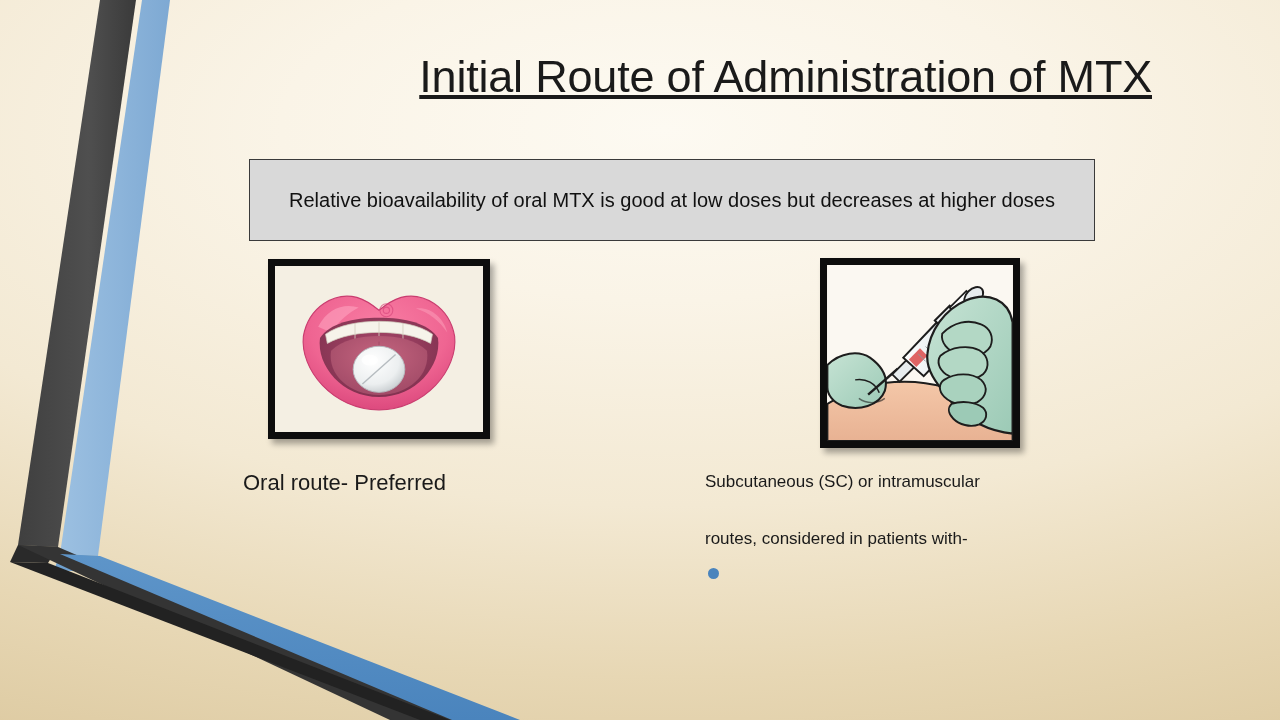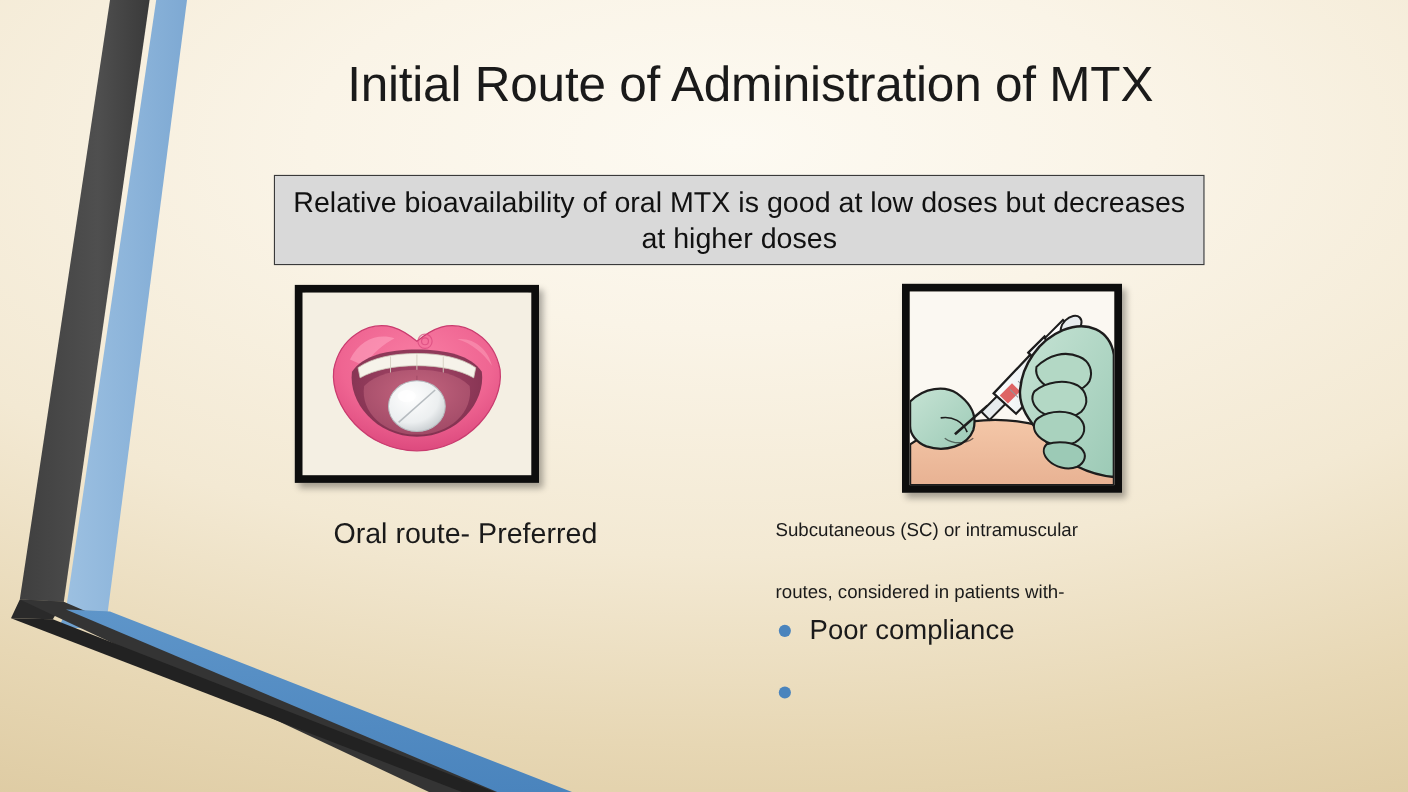--- a/index.html
+++ b/index.html
@@ -22,47 +22,48 @@
   .frame-layer {
     position: absolute;
     inset: 0;
     pointer-events: none;
   }
   .frame-layer svg { display: block; }
 
   
   #title {
     position: absolute;
-    left: 232px;
+    left: 252px;
     top: 52px;
     width: 900px;
-    text-align: center;
+    text-align: right;
     font-size: 45px;
     line-height: 1.1;
     color: #1a1a1a;
     letter-spacing: -0.2px;
     white-space: nowrap;
+    text-decoration: underline;
   }
 
   
   #callout {
     position: absolute;
     left: 249px;
     top: 159px;
     width: 846px;
     height: 82px;
     box-sizing: border-box;
     background: #d9d9d9;
     border: 1.5px solid #3a3a3a;
     display: flex;
     align-items: center;
     justify-content: center;
   }
   #callout-text {
-    font-size: 26px;
+    font-size: 20px;
     line-height: 1.25;
     color: #111;
     text-align: center;
     padding: 0 10px;
   }
 
   
   .pic-frame {
     position: absolute;
     box-sizing: border-box;
@@ -74,23 +75,22 @@
   #pic-oral  { left: 268px; top: 259px; width: 222px; height: 180px; }
   #pic-inject{ left: 820px; top: 258px; width: 200px; height: 190px; }
   .pic-frame svg { display: block; width: 100%; height: 100%; }
 
   
   #caption-oral {
     position: absolute;
     left: 243px;
     top: 470px;
     width: 300px;
-    font-size: 26px;
+    font-size: 22px;
     color: #1a1a1a;
-    text-align: right;
   }
   #sc-paragraph {
     position: absolute;
     left: 705px;
     top: 470px;
     width: 518px;
     font-size: 17px;
     line-height: 1.42;
     color: #1a1a1a;
     text-align: justify;
@@ -291,20 +291,16 @@
   <div id="caption-oral">Oral route- Preferred</div>
 
   <div id="sc-paragraph">
     <span>Subcutaneous (SC) or intramuscular</span>
     <span class="lastline">routes, considered in patients with-</span>
   </div>
 
   <ul id="bullets">
     <li>
       <span class="dot"></span>
-      <span>Poor compliance</span>
-    </li>
-    <li>
-      <span class="dot"></span>
     </li>
   </ul>
 
 </div>
 
 </body></html>

